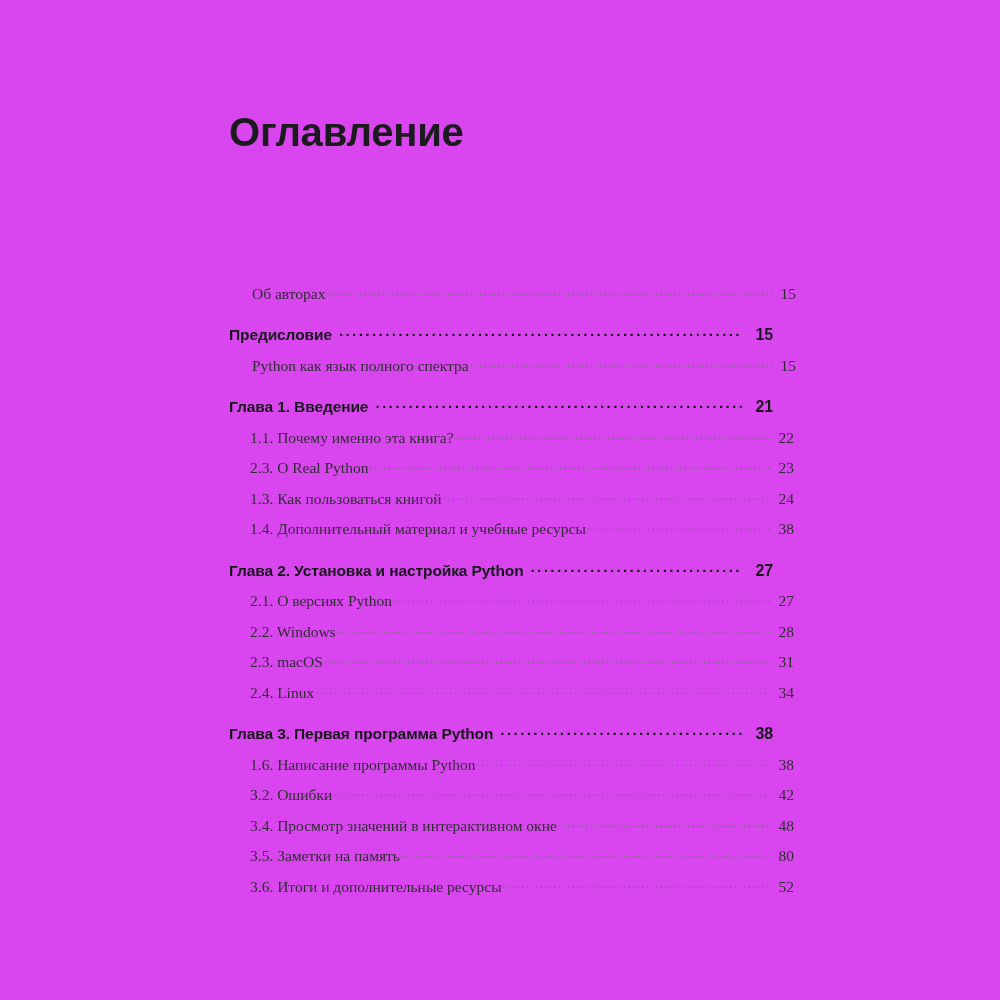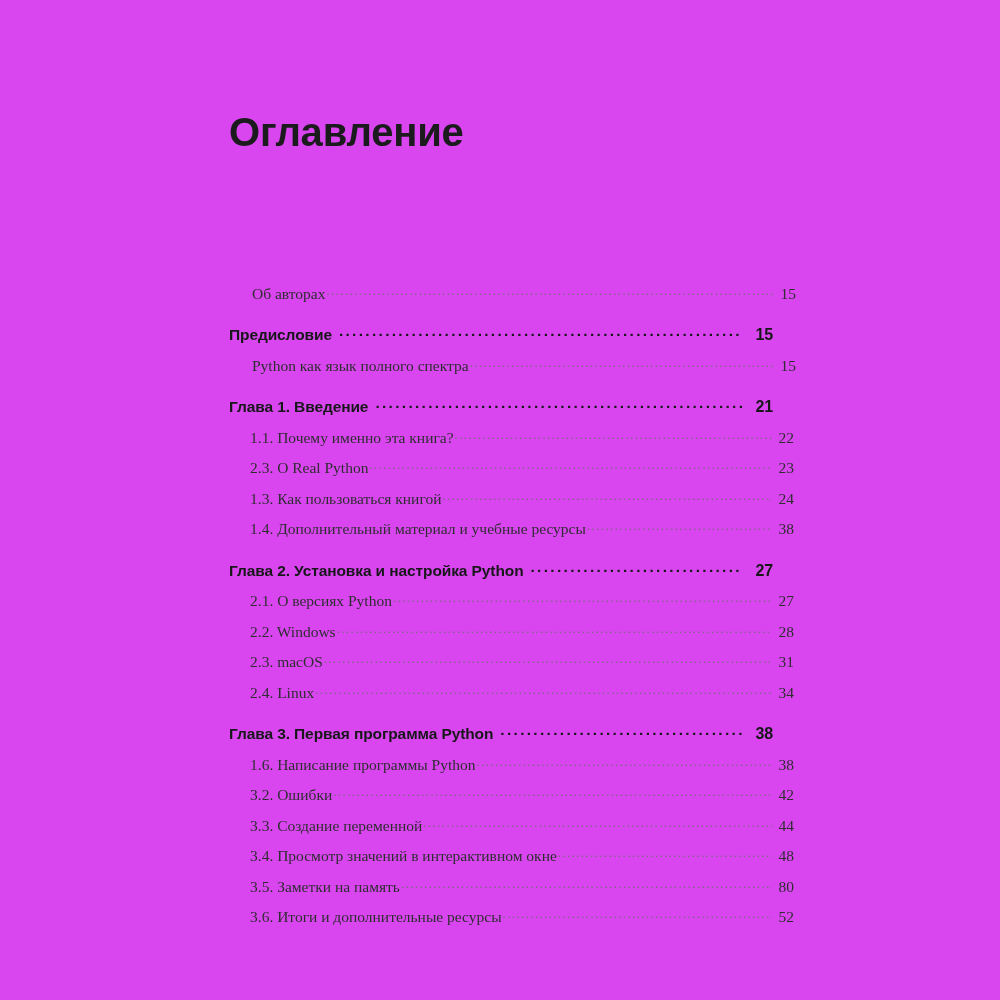--- a/index.html
+++ b/index.html
@@ -204,25 +204,20 @@
         <span class="toc-label">1.6. Написание программы Python</span>
         <span class="toc-leader"></span>
         <span class="toc-page">38</span>
       </div>
       <div class="toc-row row-section indent-2">
         <span class="toc-label">3.2. Ошибки</span>
         <span class="toc-leader"></span>
         <span class="toc-page">42</span>
       </div>
       <div class="toc-row row-section indent-2">
-        <span class="toc-label">3.3. Создание переменной</span>
-        <span class="toc-leader"></span>
-        <span class="toc-page">44</span>
-      </div>
-      <div class="toc-row row-section indent-2">
         <span class="toc-label">3.4. Просмотр значений в интерактивном окне</span>
         <span class="toc-leader"></span>
         <span class="toc-page">48</span>
       </div>
       <div class="toc-row row-section indent-2">
         <span class="toc-label">3.5. Заметки на память</span>
         <span class="toc-leader"></span>
         <span class="toc-page">80</span>
       </div>
       <div class="toc-row row-section indent-2">

